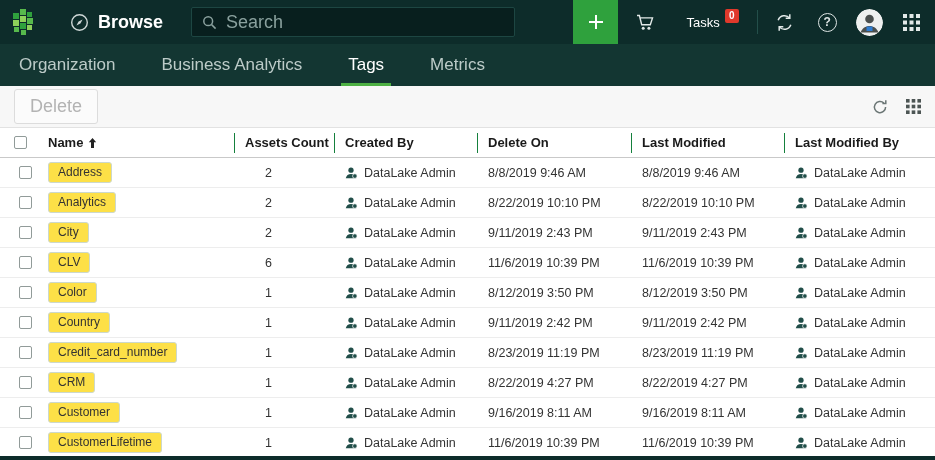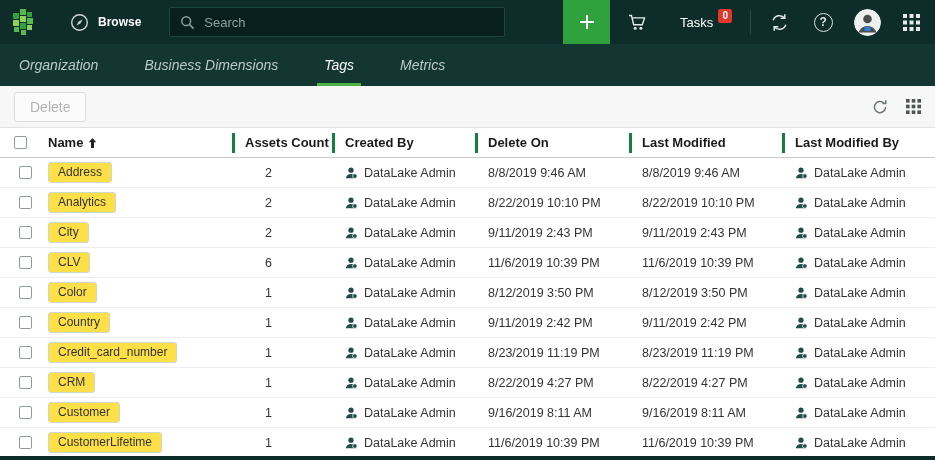--- a/index.html
+++ b/index.html
@@ -15,35 +15,35 @@
   
   .topbar {
     height: 44px;
     background: #0d2c2a;
     display: flex;
     align-items: center;
   }
   .logo-wrap { margin: 0 20px 0 10px; display: flex; align-items: center; }
   .browse-btn {
     display: flex; align-items: center; gap: 9px;
-    color: #ffffff; font-weight: bold; font-size: 12px;
+    color: #ffffff; font-weight: bold; font-size: 18px;
     padding: 0 14px; height: 44px; cursor: pointer;
   }
   .search-box {
     margin-left: 14px;
     width: 336px; height: 30px;
     background: #081f1e;
     border: 1px solid #1d4642;
     border-radius: 2px;
     display: flex; align-items: center;
     padding: 0 10px; gap: 9px;
   }
   .search-box input {
     flex: 1; background: transparent; border: none; outline: none;
-    color: #bef264; font-size: 13px;
+    color: #bef264; font-size: 18px;
     font-family: "Liberation Sans", sans-serif;
   }
   .search-box input::placeholder { color: #8aa19e; }
   .plus-btn {
     margin-left: 58px;
     width: 47px; height: 44px;
     background: #2fa13d;
     display: flex; align-items: center; justify-content: center;
     cursor: pointer;
   }
@@ -77,66 +77,65 @@
   .tabbar {
     height: 42px;
     background: #133632;
     display: flex;
     align-items: stretch;
     padding-left: 2px;
   }
   .tab {
     display: flex; align-items: center;
     padding: 0 17px;
-    color: #bccbc8; font-size: 14px;
+    color: #bccbc8; font-size: 17px;
     cursor: pointer;
     position: relative;
     margin-right: 12px;
-    font-style: italic;
   }
   .tab.active { color: #ffffff; }
   .tab.active::after {
     content: ""; position: absolute; left: 10px; right: 10px; bottom: 0;
     height: 3px; background: #4db043;
   }
 
   
   .toolbar {
     height: 42px;
     background: #f7f7f7;
     border-bottom: 1px solid #e2e2e2;
     display: flex; align-items: center;
     padding: 0 14px;
   }
   .delete-btn {
     background: #fbfbfb;
     border: 1px solid #dcdcdc;
     border-radius: 3px;
     color: #b3b3b3;
-    font-size: 14px;
+    font-size: 18px;
     padding: 6px 15px;
     font-family: "Liberation Sans", sans-serif;
   }
   .toolbar-right { margin-left: auto; display: flex; align-items: center; gap: 18px; }
   .toolbar-icon { cursor: pointer; display: flex; align-items: center; }
 
   
   .grid-cols {
     display: grid;
     grid-template-columns: 40px 195px 100px 143px 154px 153px 1fr;
     align-items: center;
   }
   .thead {
     height: 30px;
     background: #ffffff;
     border-bottom: 1px solid #c9c9c9;
     font-weight: bold; color: #1a1a1a; font-size: 13px;
   }
   .th { padding-left: 10px; height: 20px; display: flex; align-items: center; gap: 5px; }
-  .th.sep { border-right: 3px solid #15803d; }
+  .th.sep { border-right: 1px solid #15803d; }
   .th-check, .td-check { display: flex; justify-content: center; padding-left: 0; border-right: none; }
   .th-name { padding-left: 8px; }
 
   .tr {
     height: 30px;
     border-bottom: 1px solid #ededed;
     font-size: 12.5px; color: #333;
   }
   .td { padding-left: 10px; white-space: nowrap; overflow: hidden; }
   .td-name { padding-left: 8px; }
@@ -266,21 +265,21 @@
         <rect x="0" y="13" width="4" height="4"></rect>
           <rect x="6.5" y="13" width="4" height="4"></rect>
           <rect x="13" y="13" width="4" height="4"></rect>
       </g>
     </svg>
   </div>
 </div>
 
 <div class="tabbar">
   <div class="tab">Organization</div>
-  <div class="tab">Business Dimensions</div>
+  <div class="tab">Business Analytics</div>
   <div class="tab active">Tags</div>
   <div class="tab">Metrics</div>
 </div>
 
 <div class="toolbar">
   <button class="delete-btn" disabled="">Delete</button>
   <div class="toolbar-right">
     <span class="toolbar-icon">
       <svg width="16" height="16" viewBox="0 0 16 16">
         <path d="M13.6 8a5.6 5.6 0 1 1-1.7-4" fill="none" stroke="#6b7675" stroke-width="1.5"></path>

